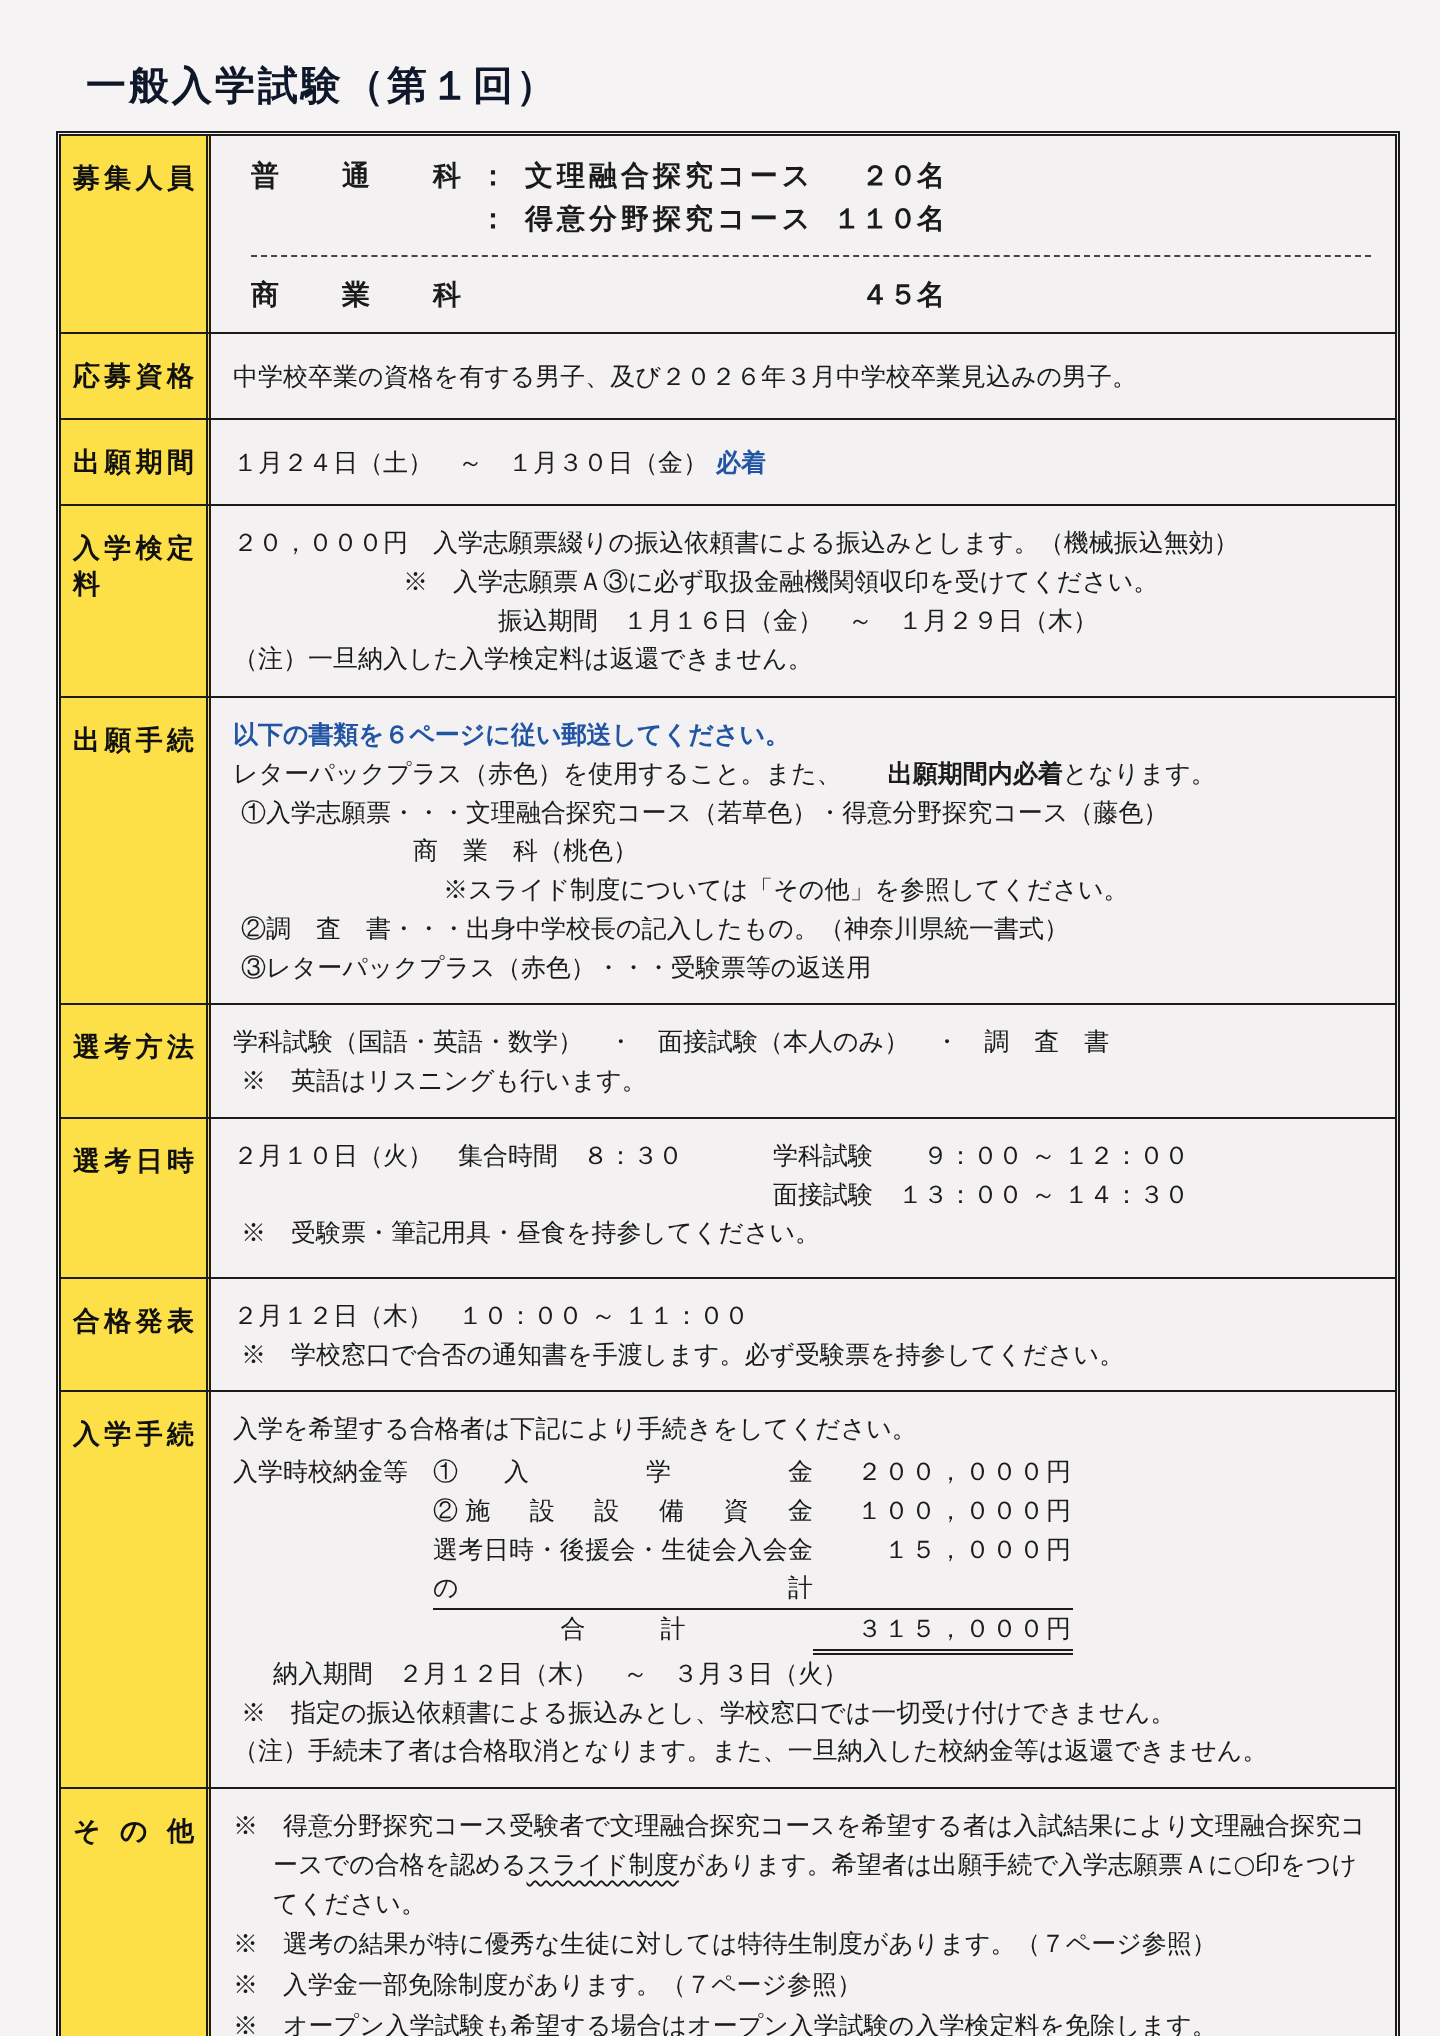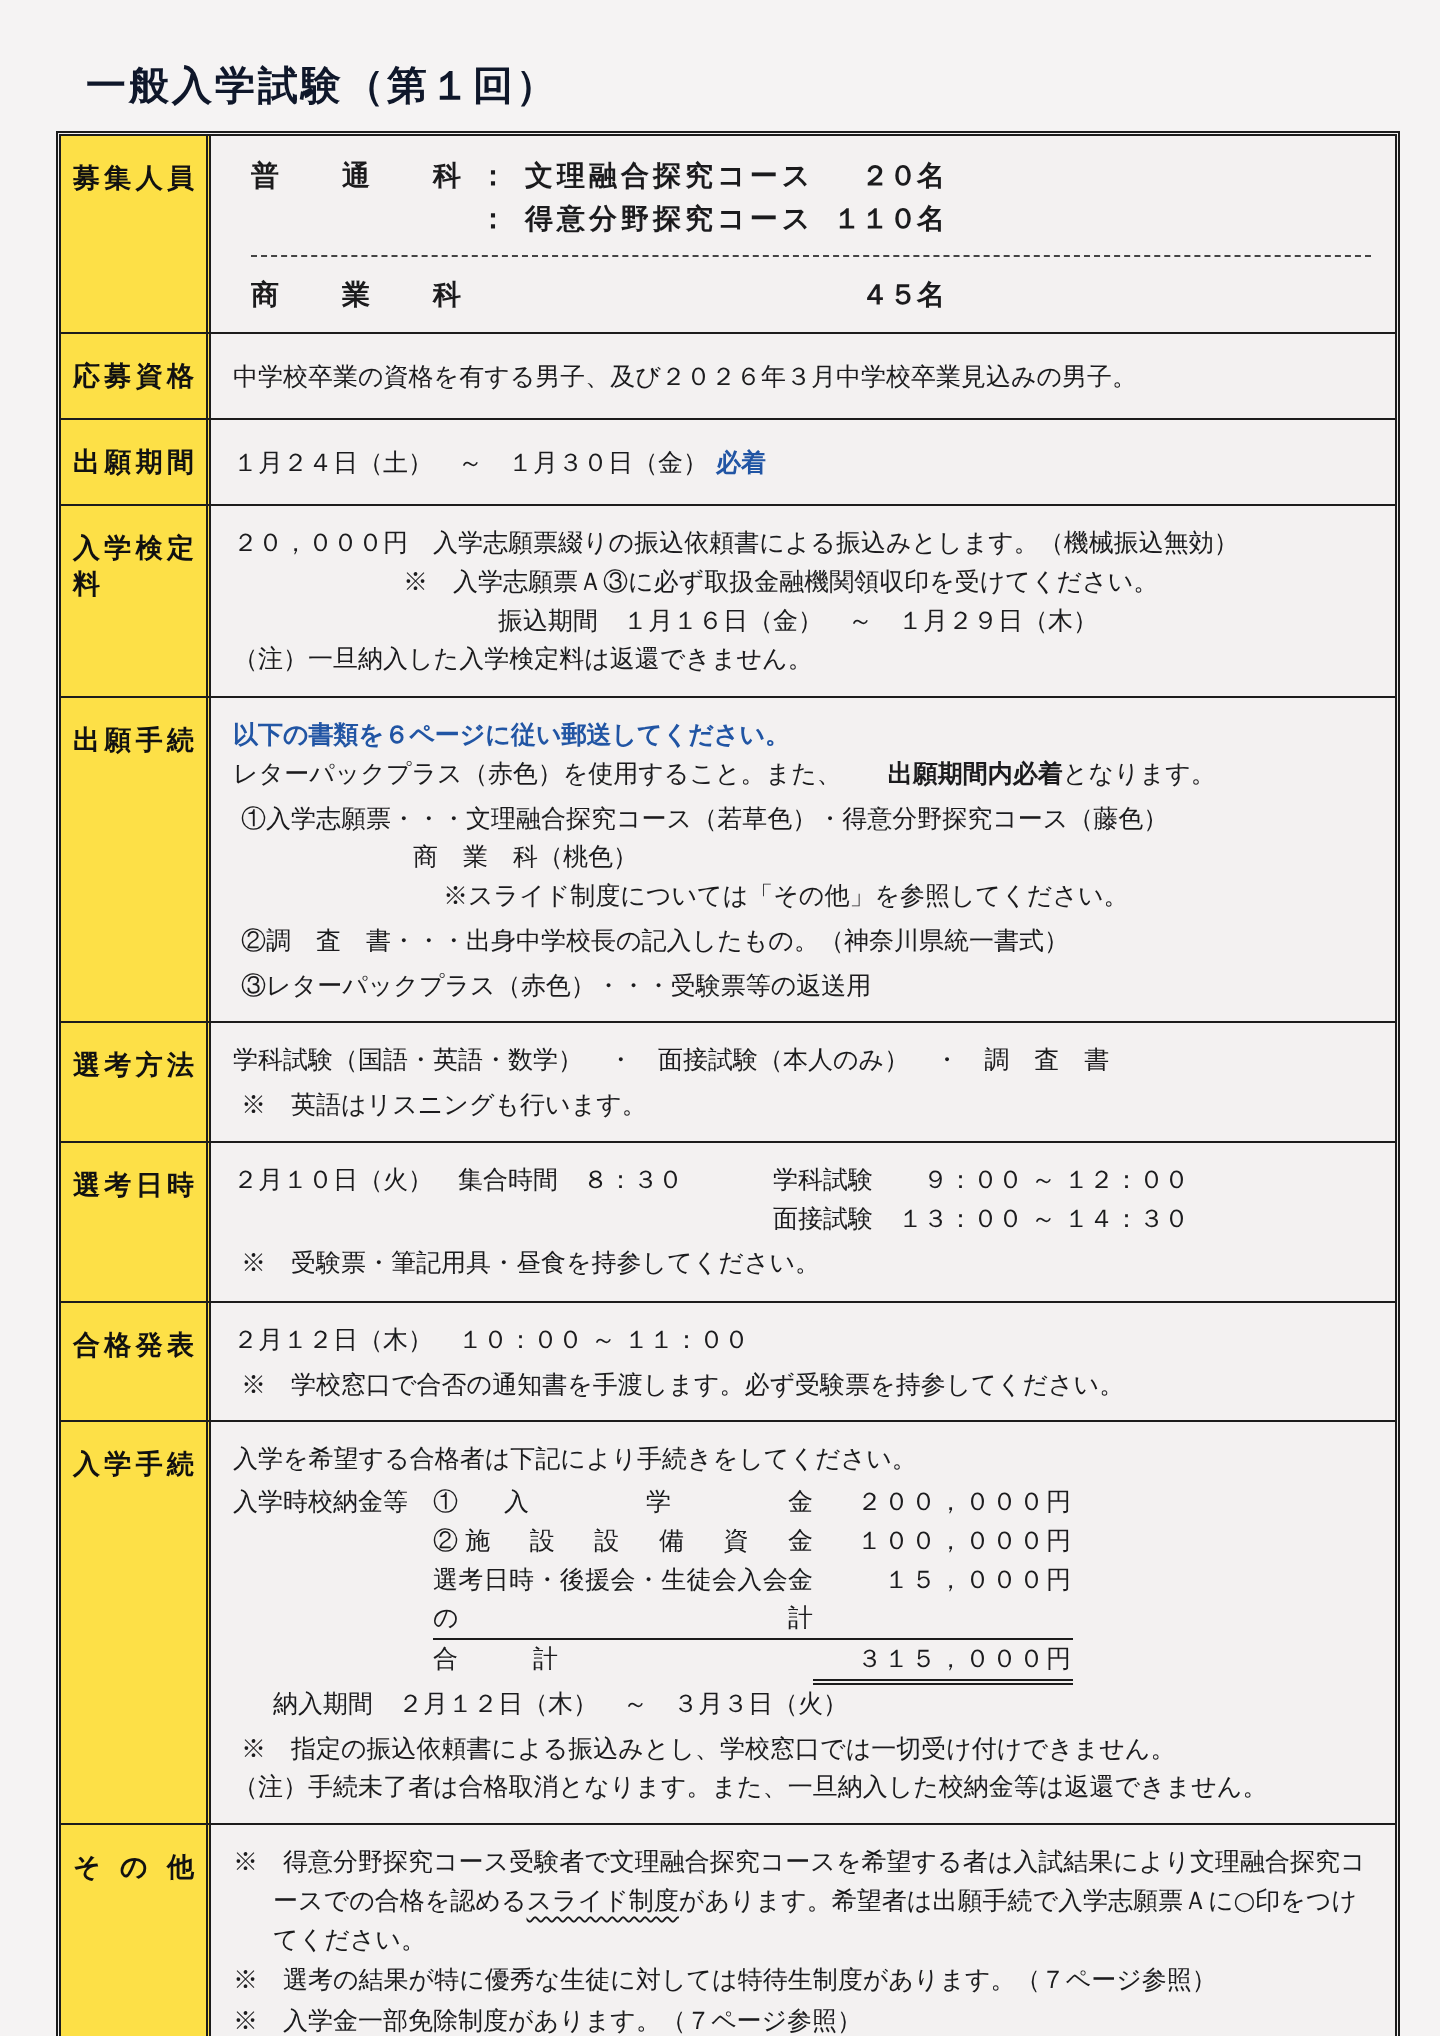--- a/index.html
+++ b/index.html
@@ -65,35 +65,35 @@
   .min-sched{ min-height:158px; }
   .min-ann  { min-height:108px; }
   .min-enr  { min-height:330px; }
   .min-oth  { min-height:246px; }
 
   .ind-170 { padding-left:170px; }
   .ind-265 { padding-left:265px; }
   .ind-180 { padding-left:180px; }
   .ind-210 { padding-left:210px; }
   .ind-40  { padding-left:40px; }
-  .ind-8   { padding-left:8px;margin-top:6px; }
+  .ind-8   { padding-left:8px; }
 
   
   .sched-row { display:flex; }
   .sched-pre { display:inline-block; width:540px; flex:0 0 540px; }
 
   
   .fee-block { display:flex; margin-top:4px; }
   .fees-label { width:200px; flex:0 0 200px; }
   .fee-items { width:640px; }
   .fee-item { display:flex; align-items:baseline; }
   .fee-name { width:380px; text-align:justify; text-align-last:justify; }
   .fee-amount { width:260px; text-align:right; letter-spacing:2px; }
   .fee-underline { border-bottom:2px solid #1c1c1c; }
-  .fee-total-name { width:380px; text-align:left; }
+  .fee-total-name { width:380px; text-align:center; }
   .dbl-underline { border-bottom:6px double #1c1c1c; }
 
   
   .oth-item { padding-left:40px; text-indent:-40px; margin-bottom:2px; }
   .wavy { text-decoration:underline; text-decoration-style:wavy; text-underline-offset:7px; text-decoration-thickness:2px; }
 </style>
 </head>
 <body>
 
 <h1 class="page-title">一般入学試験（第１回）</h1>

